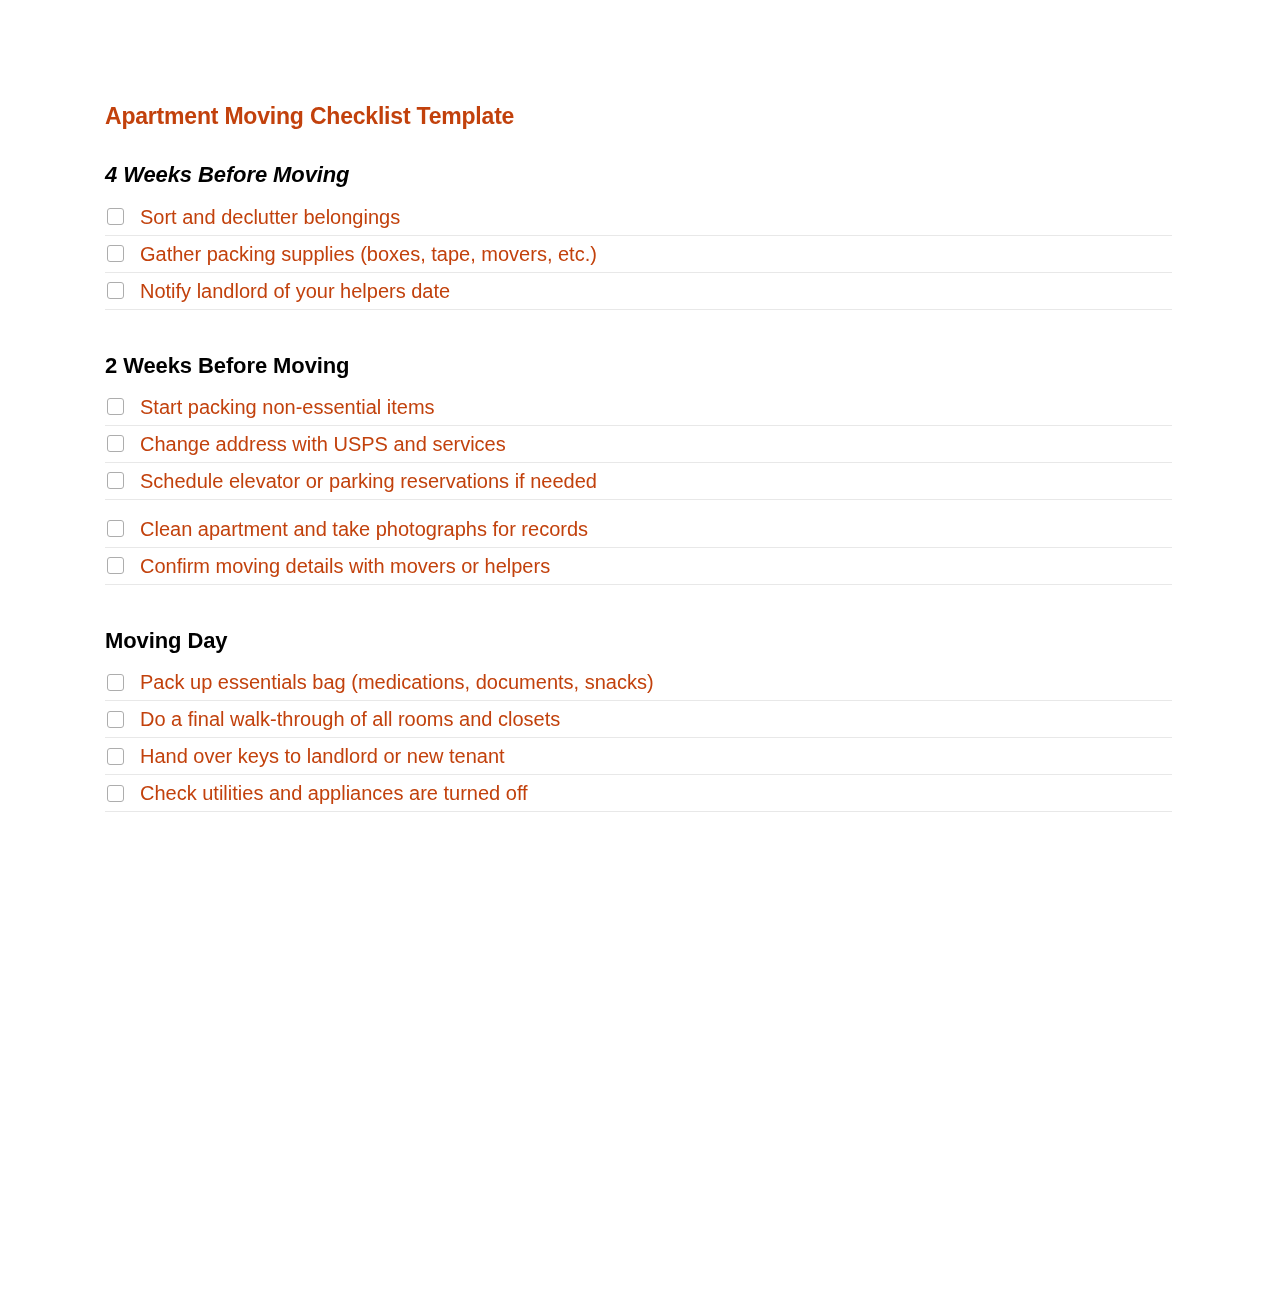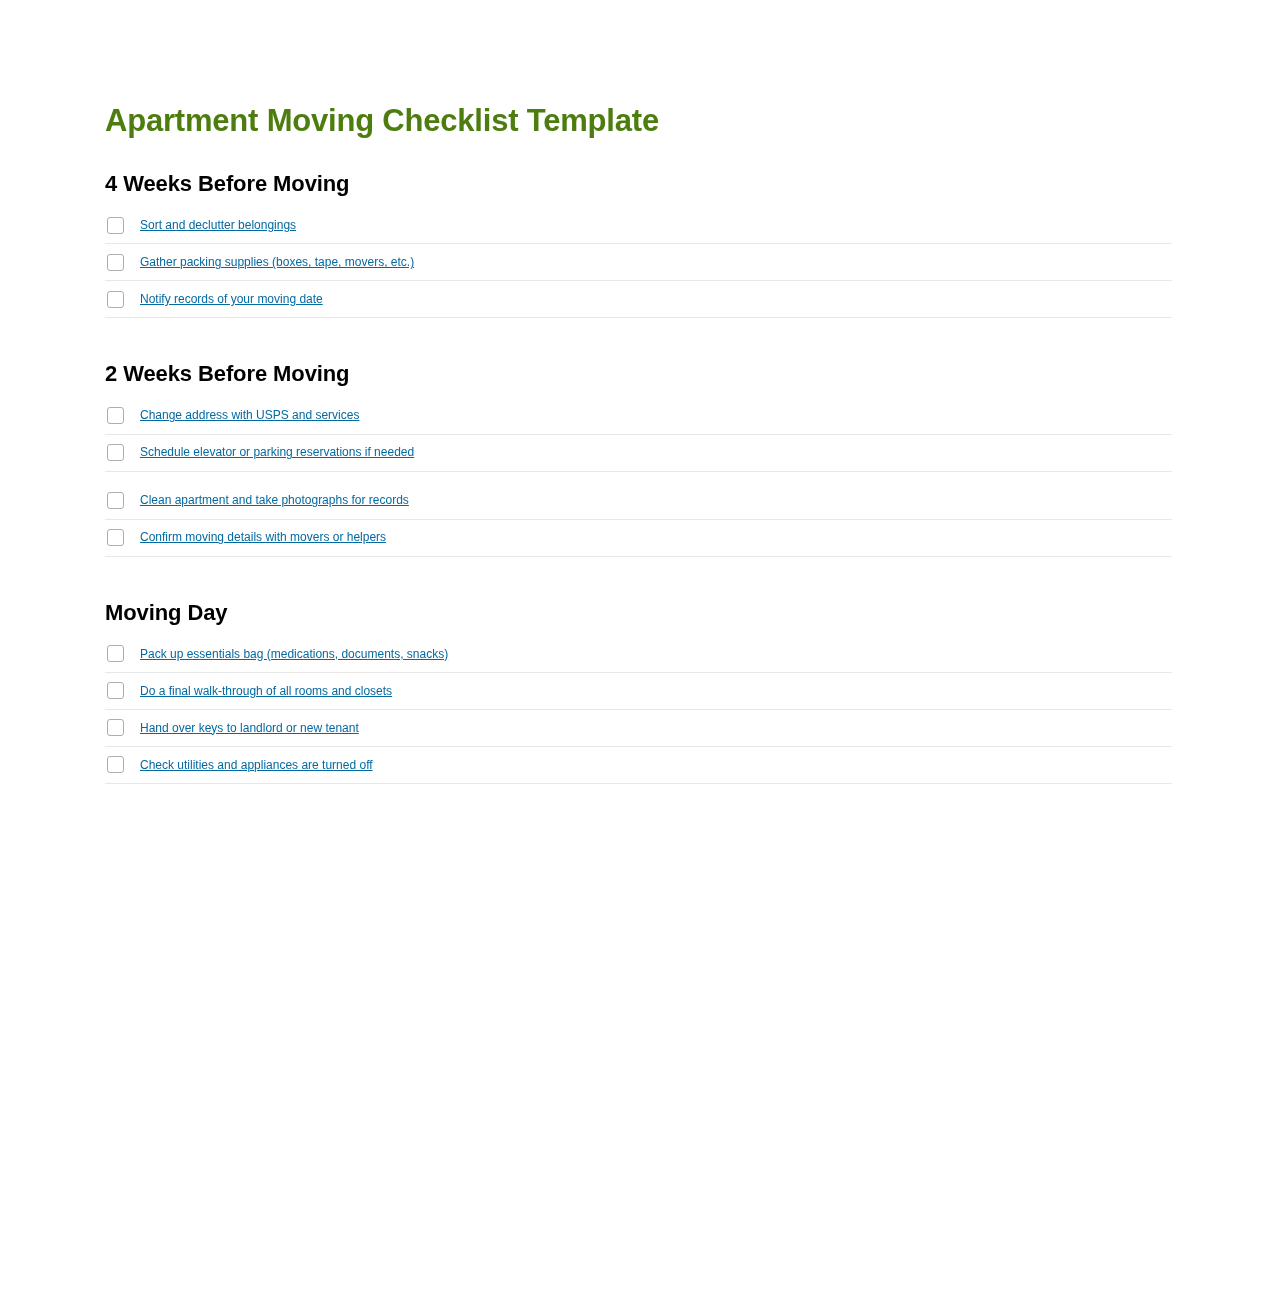--- a/index.html
+++ b/index.html
@@ -25,43 +25,43 @@
   }
 
   .content {
     position: absolute;
     left: 105px;
     top: 0;
     width: 1067px;
   }
 
   .doc-title {
-    font-size: 31px;
+    font-size: 23px;
     font-weight: bold;
     line-height: 1.1;
     letter-spacing: -0.2px;
-    color: #4d7c0f;
+    color: #c2410c;
     margin: 0;
     padding-top: 104px;
   }
 
   .section {
     margin-top: 0;
   }
 
   .section-title {
     font-size: 22px;
     font-weight: bold;
     line-height: 1.15;
     letter-spacing: -0.1px;
     color: #000000;
     margin: 0;
   }
 
-  .section-first .section-title { padding-top: 33px; }
+  .section-first .section-title { padding-top: 33px; font-style: italic; }
   .section-next  .section-title { padding-top: 43px; }
 
   .items {
     list-style: none;
     margin: 0;
     padding: 0;
     margin-top: 11px;
   }
 
   .item {
@@ -79,26 +79,25 @@
     border: 1px solid #adadad;
     border-radius: 3px;
     background: #ffffff;
     margin-left: 2px;
     margin-right: 16px;
     display: block;
     cursor: pointer;
   }
 
   .item-label {
-    font-size: 12px;
+    font-size: 20px;
     font-weight: normal;
     line-height: 1.2;
-    color: #0369a1;
+    color: #c2410c;
     white-space: nowrap;
-    text-decoration: underline;
   }
 </style>
 </head>
 <body>
 
 <div class="page">
   <div class="content">
 
     <h1 class="doc-title">Apartment Moving Checklist Template</h1>
 
@@ -109,27 +108,31 @@
             <li class="item">
               <span class="checkbox"></span>
               <span class="item-label">Sort and declutter belongings</span>
             </li>
             <li class="item">
               <span class="checkbox"></span>
               <span class="item-label">Gather packing supplies (boxes, tape, movers, etc.)</span>
             </li>
             <li class="item">
               <span class="checkbox"></span>
-              <span class="item-label">Notify records of your moving date</span>
+              <span class="item-label">Notify landlord of your helpers date</span>
             </li>
           </ul>
         </section>
         <section class="section section-next">
           <h2 class="section-title">2 Weeks Before Moving</h2>
           <ul class="items">
+            <li class="item">
+              <span class="checkbox"></span>
+              <span class="item-label">Start packing non-essential items</span>
+            </li>
             <li class="item">
               <span class="checkbox"></span>
               <span class="item-label">Change address with USPS and services</span>
             </li>
             <li class="item">
               <span class="checkbox"></span>
               <span class="item-label">Schedule elevator or parking reservations if needed</span>
             </li>
           </ul>
         </section>

